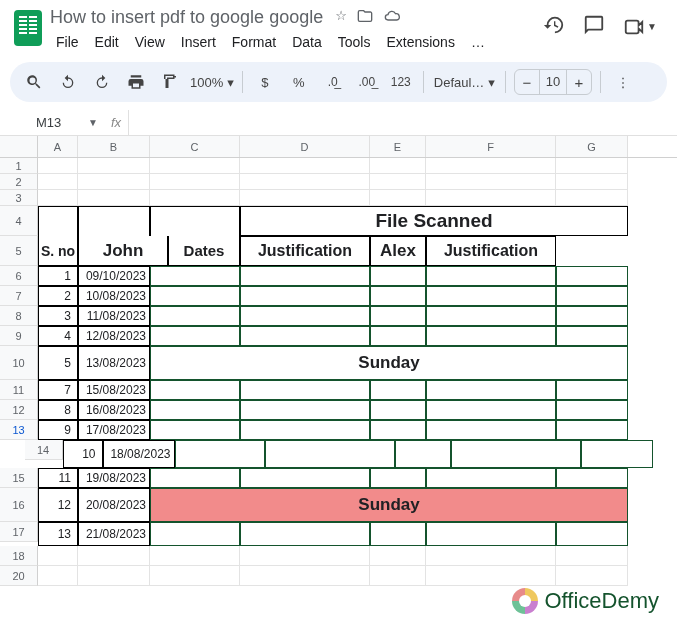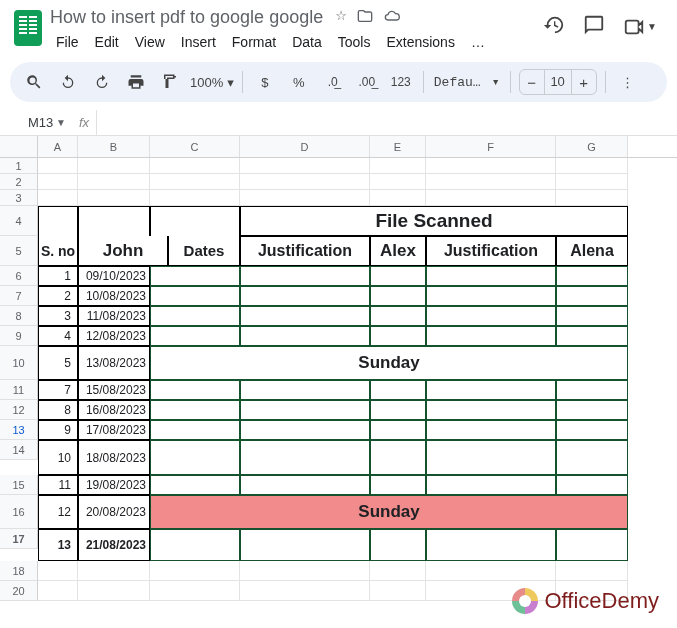--- a/index.html
+++ b/index.html
@@ -35,27 +35,27 @@
   .right-icons svg { width:22px; height:22px; }
   .toolbar {
     margin: 8px 10px; height:40px; background:#edf2fa;
     border-radius: 24px; display:flex; align-items:center;
     padding: 0 10px; gap:6px; color:#444;
   }
   .toolbar .sep { width:1px; height:22px; background:#c7ccd1; margin:0 2px;}
   .toolbar .btn { width:28px; height:28px; display:flex; align-items:center; justify-content:center; border-radius:4px;}
   .toolbar .zoom { display:flex; align-items:center; gap:2px; font-size:13px;}
   .toolbar .drop { margin-left:2px; }
-  .toolbar .font-box { display:flex; align-items:flex-end; gap:4px; padding:0 2px; max-width:70px; overflow:hidden;font-family:Liberation Mono, monospace; }
+  .toolbar .font-box { display:flex; align-items:flex-start; gap:4px; padding:0 2px; max-width:70px; overflow:hidden; }
   .toolbar .font-box span:first-child { white-space:nowrap; overflow:hidden; text-overflow:ellipsis; max-width:54px;}
   .size-stepper { display:flex; align-items:center; border:1px solid #c7ccd1; border-radius:6px; height:26px;}
   .size-stepper .pm { width:24px; text-align:center; font-size:15px; }
   .size-stepper .val { width:28px; text-align:center; border-left:1px solid #c7ccd1; border-right:1px solid #c7ccd1; height:100%; line-height:24px; font-size:13px;}
   .namebox-row { display:flex; align-items:center; border-bottom:1px solid #e0e0e0; height:26px;}
-  .namebox { width:72px; padding-left:28px; font-size:13px; color:#3c4043; display:flex; align-items:center; justify-content:space-between; padding-right:6px;}
+  .namebox { width:72px; padding-left:4px; font-size:13px; color:#3c4043; display:flex; align-items:center; justify-content:space-between; padding-right:6px;margin-left:32px;}
   .fx { width:24px; text-align:center; color:#888; font-style:italic; font-size:13px;}
   .formula { flex:1; border-left:1px solid #e0e0e0; height:100%; padding-left:8px;}
   
   .grid-wrap { position:relative; }
   .col-headers { display:flex; height:22px; border-bottom:1px solid #d0d0d0;}
   .corner { width:38px; border-right:1px solid #d0d0d0; background:#f8f9fa;}
   .col-h { text-align:center; font-size:11px; color:#5f6368; background:#f8f9fa; border-right:1px solid #e0e0e0; line-height:22px;}
   .row { display:flex; }
   .row-h { width:38px; text-align:center; font-size:11px; color:#5f6368; background:#f8f9fa; border-right:1px solid #d0d0d0; border-bottom:1px solid #e0e0e0; display:flex; align-items:center; justify-content:center;}
   .cell { border-right:1px solid #e3e3e3; border-bottom:1px solid #e3e3e3; font-size:12px; display:flex; align-items:center; overflow:hidden;}
@@ -69,21 +69,21 @@
   .td-date { border:1px solid #000; justify-content:flex-end; padding-right:3px; font-size:12px;}
   .td-sno { border:1px solid #000; justify-content:flex-end; padding-right:6px; font-size:12px;}
   .merge { justify-content:center; font-weight:bold; font-size:19px;}
   .sunday { font-size:17px; }
   .pink { background:#f28b8b; }
   
   .row-h.sel { color:#0b57d0; }
   
   .watermark {
     position:absolute; right:18px; bottom:14px; font-size:22px;
-    color:#7f1d1d; display:flex; align-items:center; gap:6px; font-family: 'Segoe UI', Arial, sans-serif;
+    color:#14532d; display:flex; align-items:center; gap:6px; font-family: 'Segoe UI', Arial, sans-serif;
   }
   .wm-dot { width:26px; height:26px; border-radius:50%; position:relative;
     background: conic-gradient(#efc85e 0 90deg,#c97fcf 90deg 180deg,#6ec197 180deg 270deg,#e78a8a 270deg 360deg);}
   .wm-dot:after{content:"";position:absolute;inset:7px;background:#fff;border-radius:50%;}
   svg { fill: currentColor; }
 </style>
 </head>
 <body>
 
 <div class="header">
@@ -243,21 +243,20 @@
         <div class="cell th merge" style="width: 388px;">File Scanned</div>
       </div>
       <div class="row" style="height: 30px;">
         <div class="row-h" style="height: 30px;">5</div>
         <div class="cell wA th" style="font-size: 14px; border-top: none;">S. no</div>
         <div class="cell wC th" style="font-size: 17px; border-top: none;">John</div>
         <div class="cell wB th" style="font-size: 15px; border-top: none;">Dates</div>
         <div class="cell wD th" style="font-size: 16px;">Justification</div>
         <div class="cell wE th" style="font-size: 17px;">Alex</div>
         <div class="cell wF th" style="font-size: 16px;">Justification</div>
-        <div class="cell wG th" style="font-size: 16px;">Alena</div>
       </div>
       <div class="row" style="height: 20px;">
         <div class="row-h" style="height: 20px;">6</div>
         <div class="cell wA td-sno">1</div>
         <div class="cell wB td-date">09/10/2023</div>
         <div class="cell wC td"></div>
         <div class="cell wD td"></div>
         <div class="cell wE td"></div>
         <div class="cell wF td"></div>
         <div class="cell wG td"></div>
@@ -321,21 +320,21 @@
       <div class="row" style="height: 20px;">
         <div class="row-h sel" style="height: 20px;">13</div>
         <div class="cell wA td-sno">9</div>
         <div class="cell wB td-date">17/08/2023</div>
         <div class="cell wC td"></div>
         <div class="cell wD td"></div>
         <div class="cell wE td"></div>
         <div class="cell wF td"></div>
         <div class="cell wG td"></div>
       </div>
-      <div class="row" style="height: 35px;">
+      <div class="row" style="height: 28px; justify-content: center;">
         <div class="row-h" style="height: 20px;">14</div>
         <div class="cell wA td-sno">10</div>
         <div class="cell wB td-date">18/08/2023</div>
         <div class="cell wC td"></div>
         <div class="cell wD td"></div>
         <div class="cell wE td"></div>
         <div class="cell wF td"></div>
         <div class="cell wG td"></div>
       </div>
       <div class="row" style="height: 20px;">
@@ -347,21 +346,21 @@
         <div class="cell wE td"></div>
         <div class="cell wF td"></div>
         <div class="cell wG td"></div>
       </div>
       <div class="row" style="height: 34px;">
         <div class="row-h" style="height: 34px;">16</div>
         <div class="cell wA td-sno">12</div>
         <div class="cell wB td-date">20/08/2023</div>
         <div class="cell td merge sunday pink" style="width: 478px;">Sunday</div>
       </div>
-      <div class="row" style="height: 32px; font-weight: bold;">
+      <div class="row" style="height: 24px;">
         <div class="row-h" style="height: 20px;">17</div>
         <div class="cell wA td-sno">13</div>
         <div class="cell wB td-date">21/08/2023</div>
         <div class="cell wC td"></div>
         <div class="cell wD td"></div>
         <div class="cell wE td"></div>
         <div class="cell wF td"></div>
         <div class="cell wG td"></div>
       </div>
       <div class="row" style="height: 20px;">

